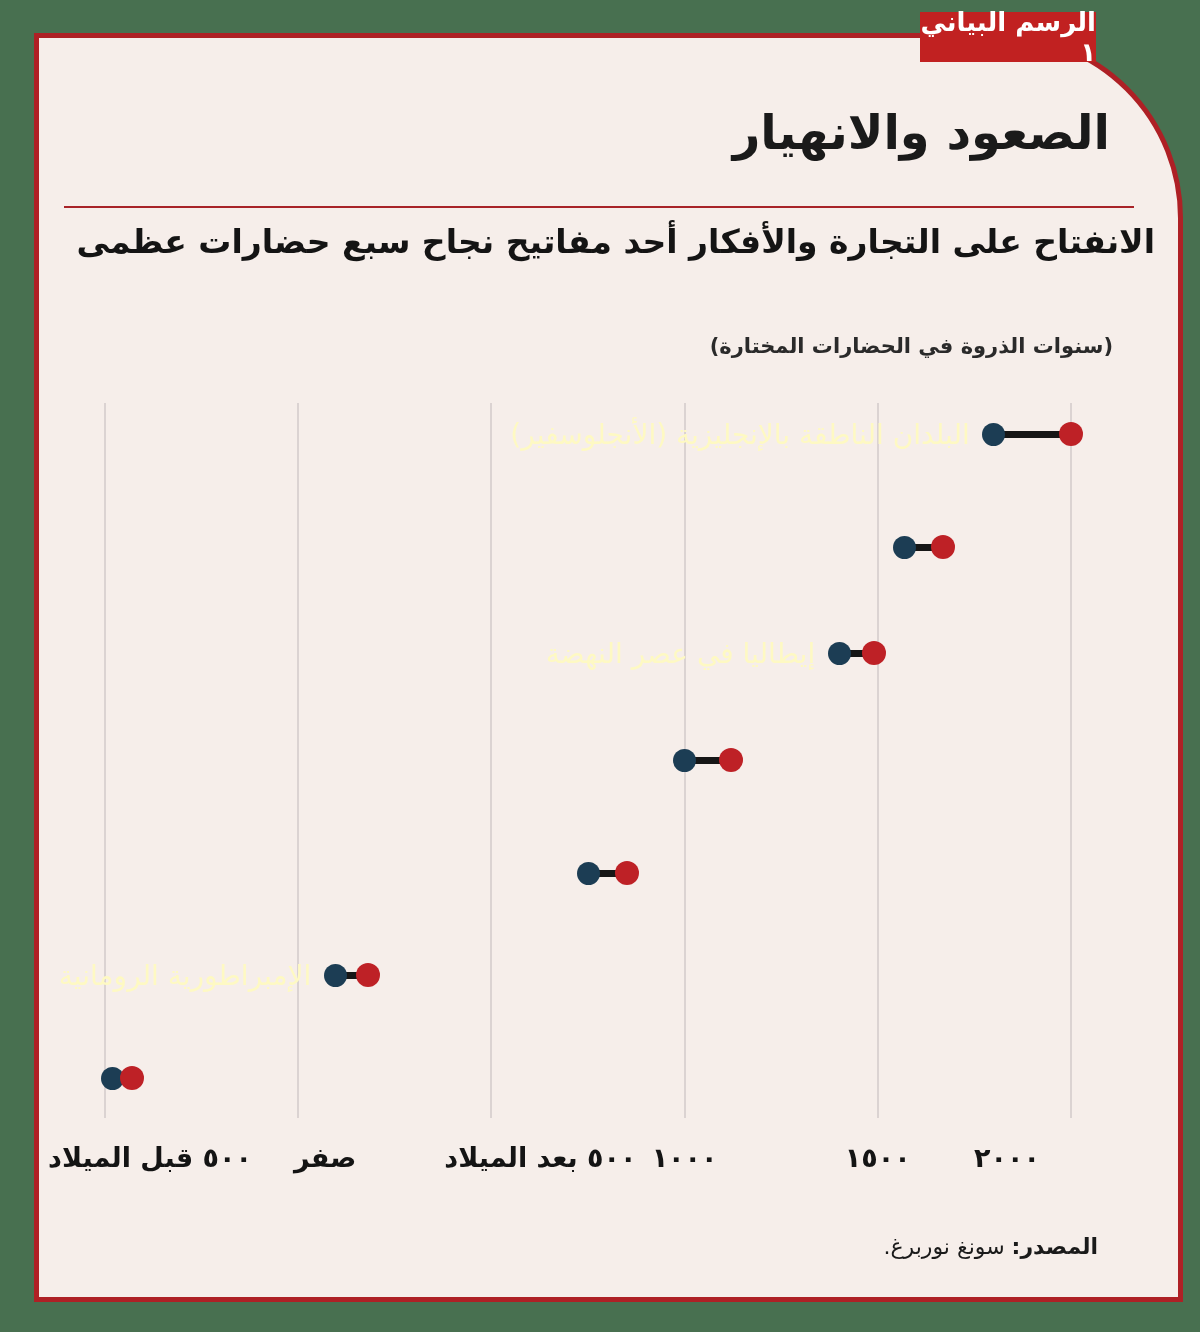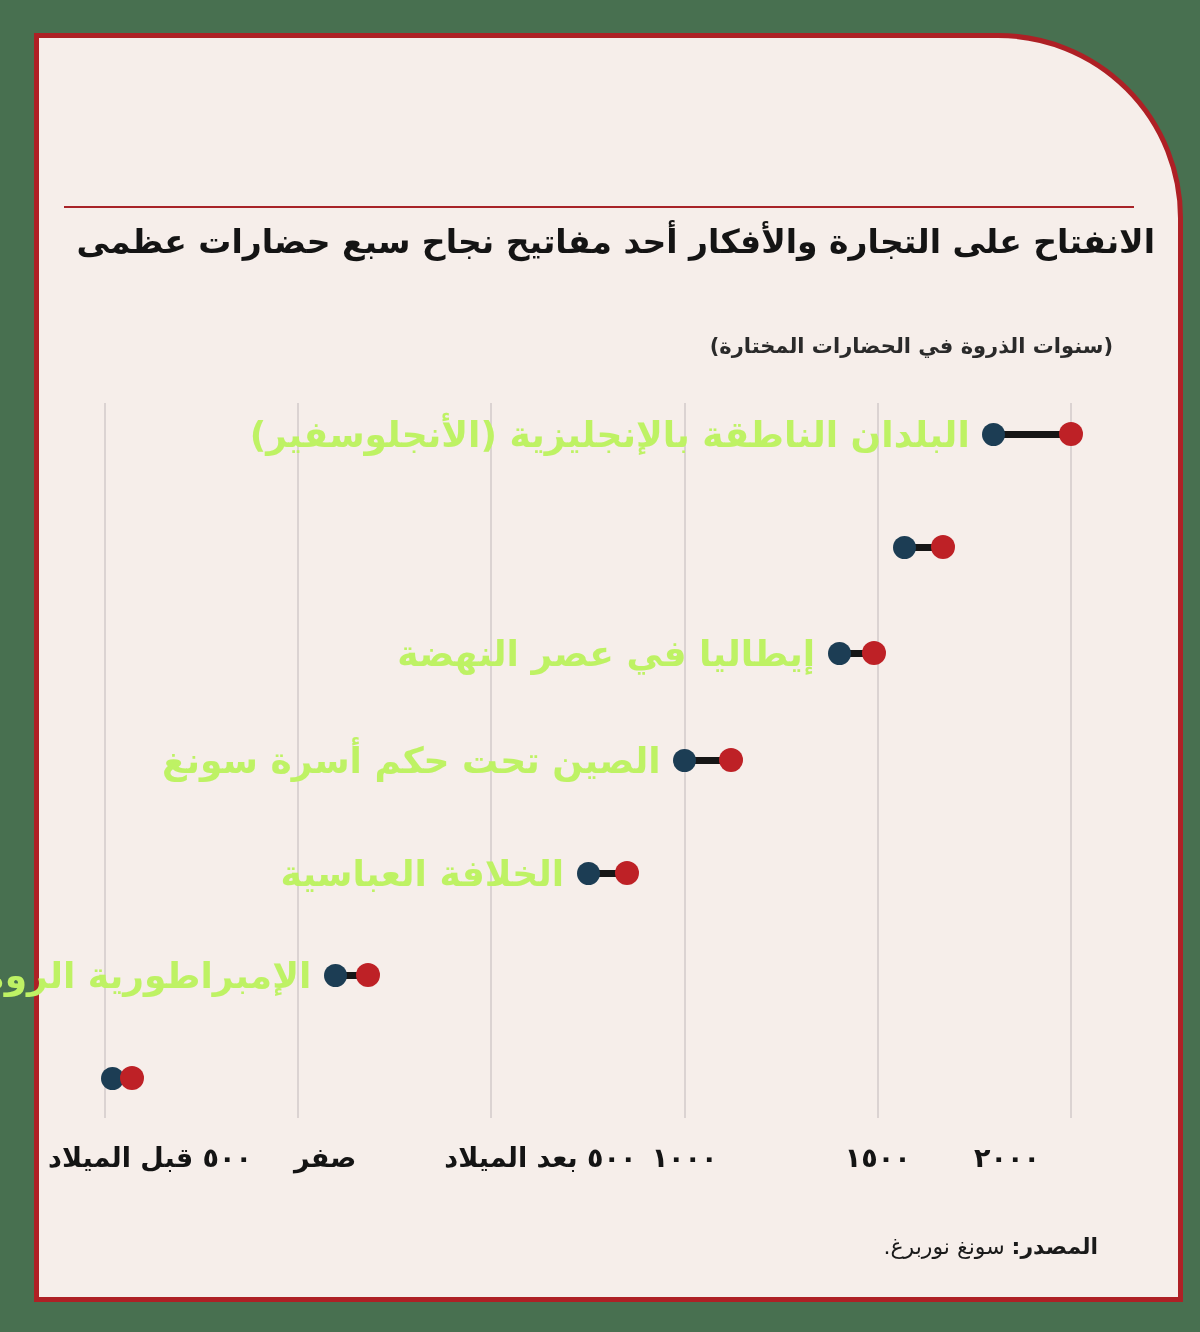--- a/index.html
+++ b/index.html
@@ -20,35 +20,39 @@
   .subtitle-line.l1{top:222px;}
   .subtitle-line.l2{top:272px;}
   .note{position:absolute;top:334px;right:87px;margin:0;font-size:21px;font-weight:600;
         color:#2a2a2a;white-space:nowrap;}
   #chart{position:absolute;left:0;top:0;width:1200px;height:1332px;}
   .gridline{position:absolute;width:2px;background:var(--gridline,#DBD3D2);}
   .connector{position:absolute;height:7px;background:var(--connector,#161616);}
   .dot{position:absolute;border-radius:50%;}
   .dot.start{width:23px;height:23px;background:var(--dot-navy,#1C3D54);}
   .dot.end{width:24px;height:24px;background:var(--dot-red,#BE2126);}
-  .row-label{position:absolute;transform:translateY(-50%);font-size:36px;font-weight:bold;
-        color:#bef264;white-space:nowrap;}
+  .row-label{position:absolute;transform:translateY(-50%);font-size:28px;font-weight:normal;
+        color:#fef9c3;white-space:nowrap;}
   .tick-label{position:absolute;top:1142px;transform:translateX(-50%);font-size:27px;
         font-weight:bold;color:#141414;white-space:nowrap;}
   .source{position:absolute;top:1234px;right:102px;margin:0;font-size:22px;color:#1a1a1a;
         white-space:nowrap;}
   .source b{font-weight:bold;text-align:center;}
 </style>
 </head>
 <body>
 
 <div id="page">
   <div class="card"></div>
 
+  <div class="badge">
+    <span dir="rtl">الرسم البياني ١</span>
+  </div>
 
+  <h1 class="title" dir="rtl">الصعود والانهيار</h1>
 
   <div class="rule"></div>
 
   <div class="subtitle-line l1" dir="rtl">الانفتاح على التجارة والأفكار أحد مفاتيح نجاح سبع حضارات عظمى</div>
 
   <p class="note" dir="rtl">(سنوات الذروة في الحضارات المختارة)</p>
 
   <div id="chart">
       <div class="gridline" style="left: 104px; top: 403px; height: 715px;"></div>
       <div class="tick-label" dir="rtl" style="left: 150px;">٥٠٠ قبل الميلاد</div>
@@ -69,25 +73,23 @@
       <div class="connector" style="left: 904.848px; width: 38.64px; top: 543.5px;"></div>
       <div class="dot start" style="left: 893.348px; top: 535.5px;"></div>
       <div class="dot end" style="left: 931.488px; top: 535px;"></div>
       <div class="connector" style="left: 839.16px; width: 34.776px; top: 649.5px;"></div>
       <div class="dot start" style="left: 827.66px; top: 641.5px;"></div>
       <div class="dot end" style="left: 861.936px; top: 641px;"></div>
       <div class="row-label" dir="rtl" style="top: 653px; right: 384.84px;">إيطاليا في عصر النهضة</div>
       <div class="connector" style="left: 684.6px; width: 46.368px; top: 756.5px;"></div>
       <div class="dot start" style="left: 673.1px; top: 748.5px;"></div>
       <div class="dot end" style="left: 718.968px; top: 748px;"></div>
-      <div class="row-label" dir="rtl" style="top: 760px; right: 539.4px;">الصين تحت حكم أسرة سونغ</div>
       <div class="connector" style="left: 588px; width: 38.64px; top: 869.5px;"></div>
       <div class="dot start" style="left: 576.5px; top: 861.5px;"></div>
       <div class="dot end" style="left: 614.64px; top: 861px;"></div>
-      <div class="row-label" dir="rtl" style="top: 873px; right: 636px;">الخلافة العباسية</div>
       <div class="connector" style="left: 335.294px; width: 32.4576px; top: 971.5px;"></div>
       <div class="dot start" style="left: 323.794px; top: 963.5px;"></div>
       <div class="dot end" style="left: 355.752px; top: 963px;"></div>
       <div class="row-label" dir="rtl" style="top: 975px; right: 888.706px;">الإمبراطورية الرومانية</div>
       <div class="connector" style="left: 112.728px; width: 19.32px; top: 1074.5px;"></div>
       <div class="dot start" style="left: 101.228px; top: 1066.5px;"></div>
       <div class="dot end" style="left: 120.048px; top: 1066px;"></div>
     </div>
 
   <p class="source" dir="rtl"><b>المصدر:</b> <span>سونغ نوربرغ.</span></p>

